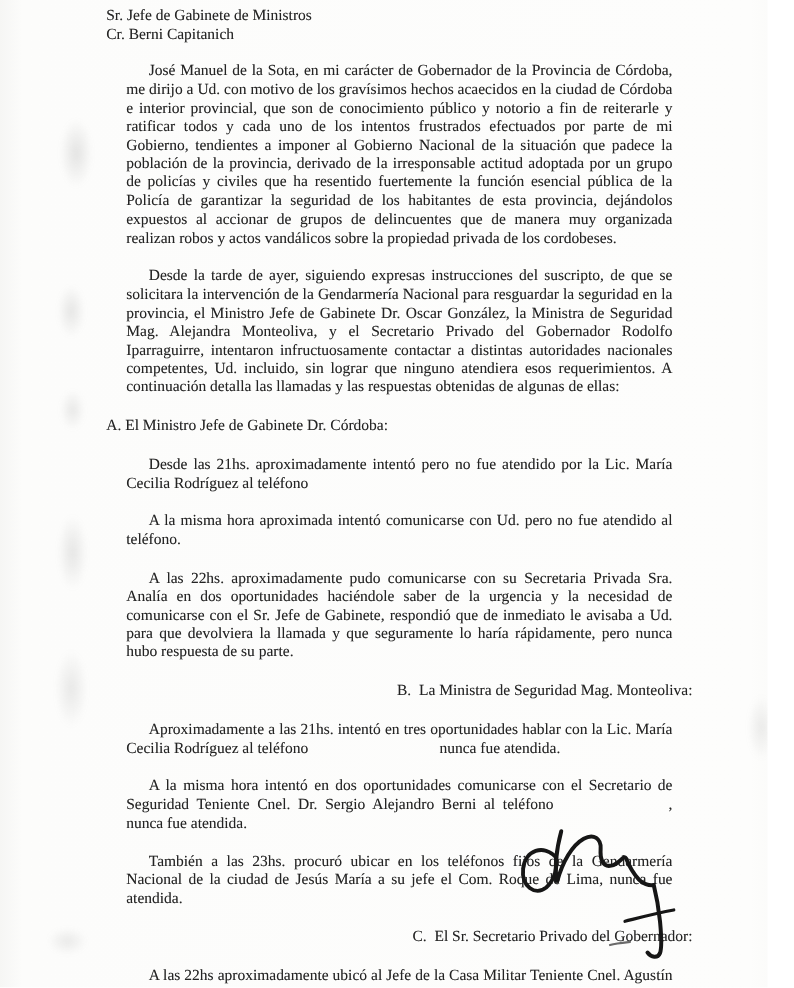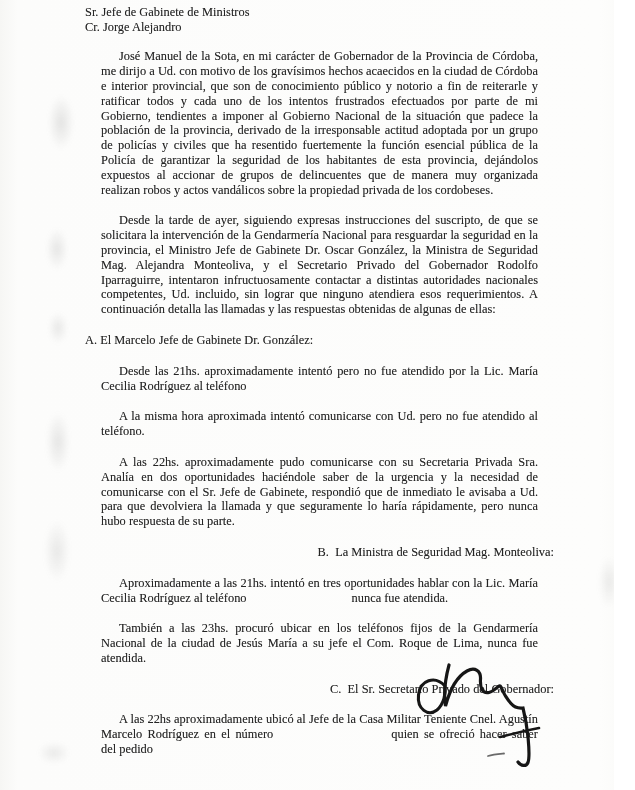--- a/index.html
+++ b/index.html
@@ -66,37 +66,38 @@
   <div class="smudge s3"></div>
   <div class="smudge s4"></div>
   <div class="smudge s5"></div>
   <div class="smudge s6"></div>
   <div class="smudge s7"></div>
 
   <div class="content">
 
     <div class="recipient">
       <div>Sr. Jefe de Gabinete de Ministros</div>
-      <div>Cr. Jorge Alejandro</div>
+      <div>Cr. Berni Capitanich</div>
     </div>
 
     <p class="para intro-gap">José Manuel de la Sota, en mi carácter de Gobernador de la Provincia de Córdoba, me dirijo a Ud. con motivo de los gravísimos hechos acaecidos en la ciudad de Córdoba e interior provincial, que son de conocimiento público y notorio a fin de reiterarle y ratificar todos y cada uno de los intentos frustrados efectuados por parte de mi Gobierno, tendientes a imponer al Gobierno Nacional de la situación que padece la población de la provincia, derivado de la irresponsable actitud adoptada por un grupo de policías y civiles que ha resentido fuertemente la función esencial pública de la Policía de garantizar la seguridad de los habitantes de esta provincia, dejándolos expuestos al accionar de grupos de delincuentes que de manera muy organizada realizan robos y actos vandálicos sobre la propiedad privada de los cordobeses.</p>
 
     <p class="para intro-gap">Desde la tarde de ayer, siguiendo expresas instrucciones del suscripto, de que se solicitara la intervención de la Gendarmería Nacional para resguardar la seguridad en la provincia, el Ministro Jefe de Gabinete Dr. Oscar González, la Ministra de Seguridad Mag. Alejandra Monteoliva, y el Secretario Privado del Gobernador Rodolfo Iparraguirre, intentaron infructuosamente contactar a distintas autoridades nacionales competentes, Ud. incluido, sin lograr que ninguno atendiera esos requerimientos. A continuación detalla las llamadas y las respuestas obtenidas de algunas de ellas:</p>
 
     <div class="section">
-      <div class="heading">A. El Marcelo Jefe de Gabinete Dr. González:</div>
+      <div class="heading">A. El Ministro Jefe de Gabinete Dr. Córdoba:</div>
       <p class="para">Desde las 21hs. aproximadamente intentó pero no fue atendido por la Lic. María Cecilia Rodríguez al teléfono</p>
       <p class="para">A la misma hora aproximada intentó comunicarse con Ud. pero no fue atendido al teléfono.</p>
       <p class="para">A las 22hs. aproximadamente pudo comunicarse con su Secretaria Privada Sra. Analía en dos oportunidades haciéndole saber de la urgencia y la necesidad de comunicarse con el Sr. Jefe de Gabinete, respondió que de inmediato le avisaba a Ud. para que devolviera la llamada y que seguramente lo haría  rápidamente, pero nunca hubo respuesta de su parte.</p>
     </div>
 
     <div class="section">
       <div class="heading indented">B.&nbsp; La Ministra de Seguridad Mag. Monteoliva:</div>
       <p class="para"><span>Aproximadamente a las 21hs. intentó en tres oportunidades hablar con la Lic. María Cecilia Rodríguez al teléfono</span><span class="gap gap-b1"></span><span>nunca fue atendida.</span></p>
+      <p class="para"><span>A la misma hora intentó en dos oportunidades comunicarse  con el Secretario de Seguridad Teniente Cnel. Dr. Sergio Alejandro Berni al teléfono</span><span class="gap gap-b2"></span><span>, nunca fue atendida.</span></p>
       <p class="para">También a las 23hs. procuró ubicar en los teléfonos fijos de la Gendarmería Nacional de la ciudad de Jesús María a su jefe el Com. Roque de Lima, nunca fue atendida.</p>
     </div>
 
     <div class="section">
       <div class="heading indented">C.&nbsp; El Sr. Secretario Privado del Gobernador:</div>
       <p class="para"><span>A las 22hs aproximadamente ubicó al Jefe de la Casa Militar Teniente Cnel. Agustín Marcelo Rodríguez en el número</span><span class="gap gap-c1"></span><span>quien se ofreció hacer saber del pedido</span></p>
     </div>
 
   </div>
 

